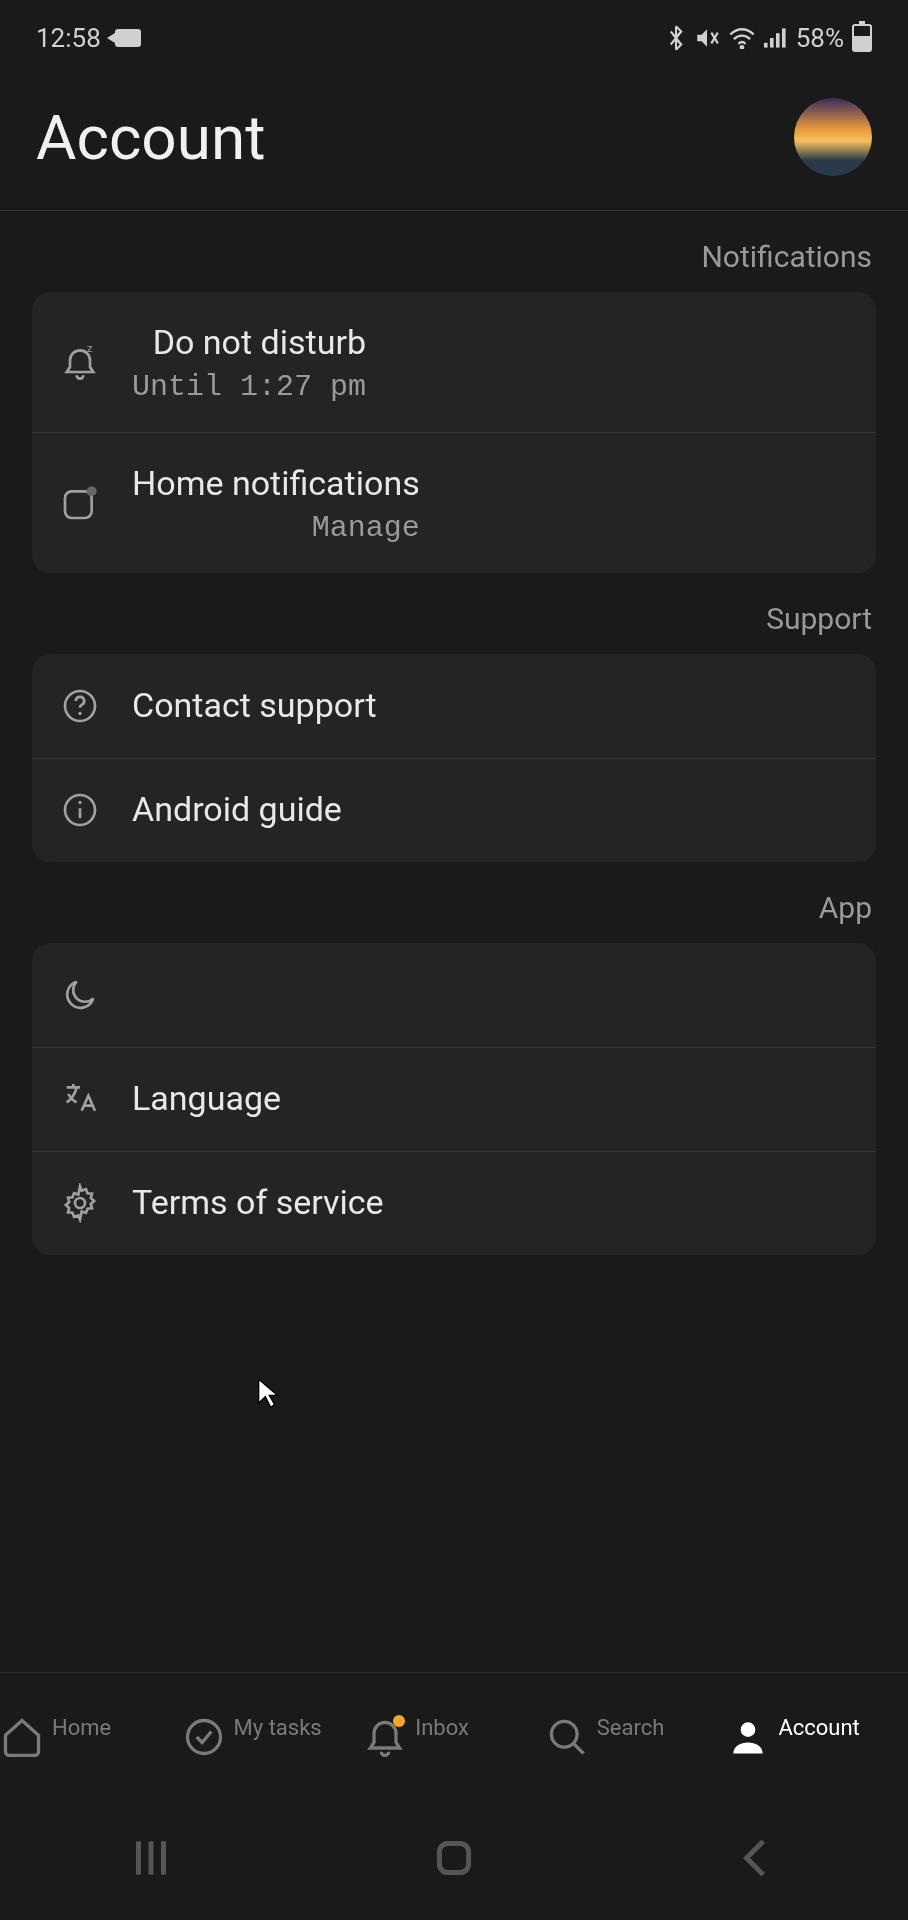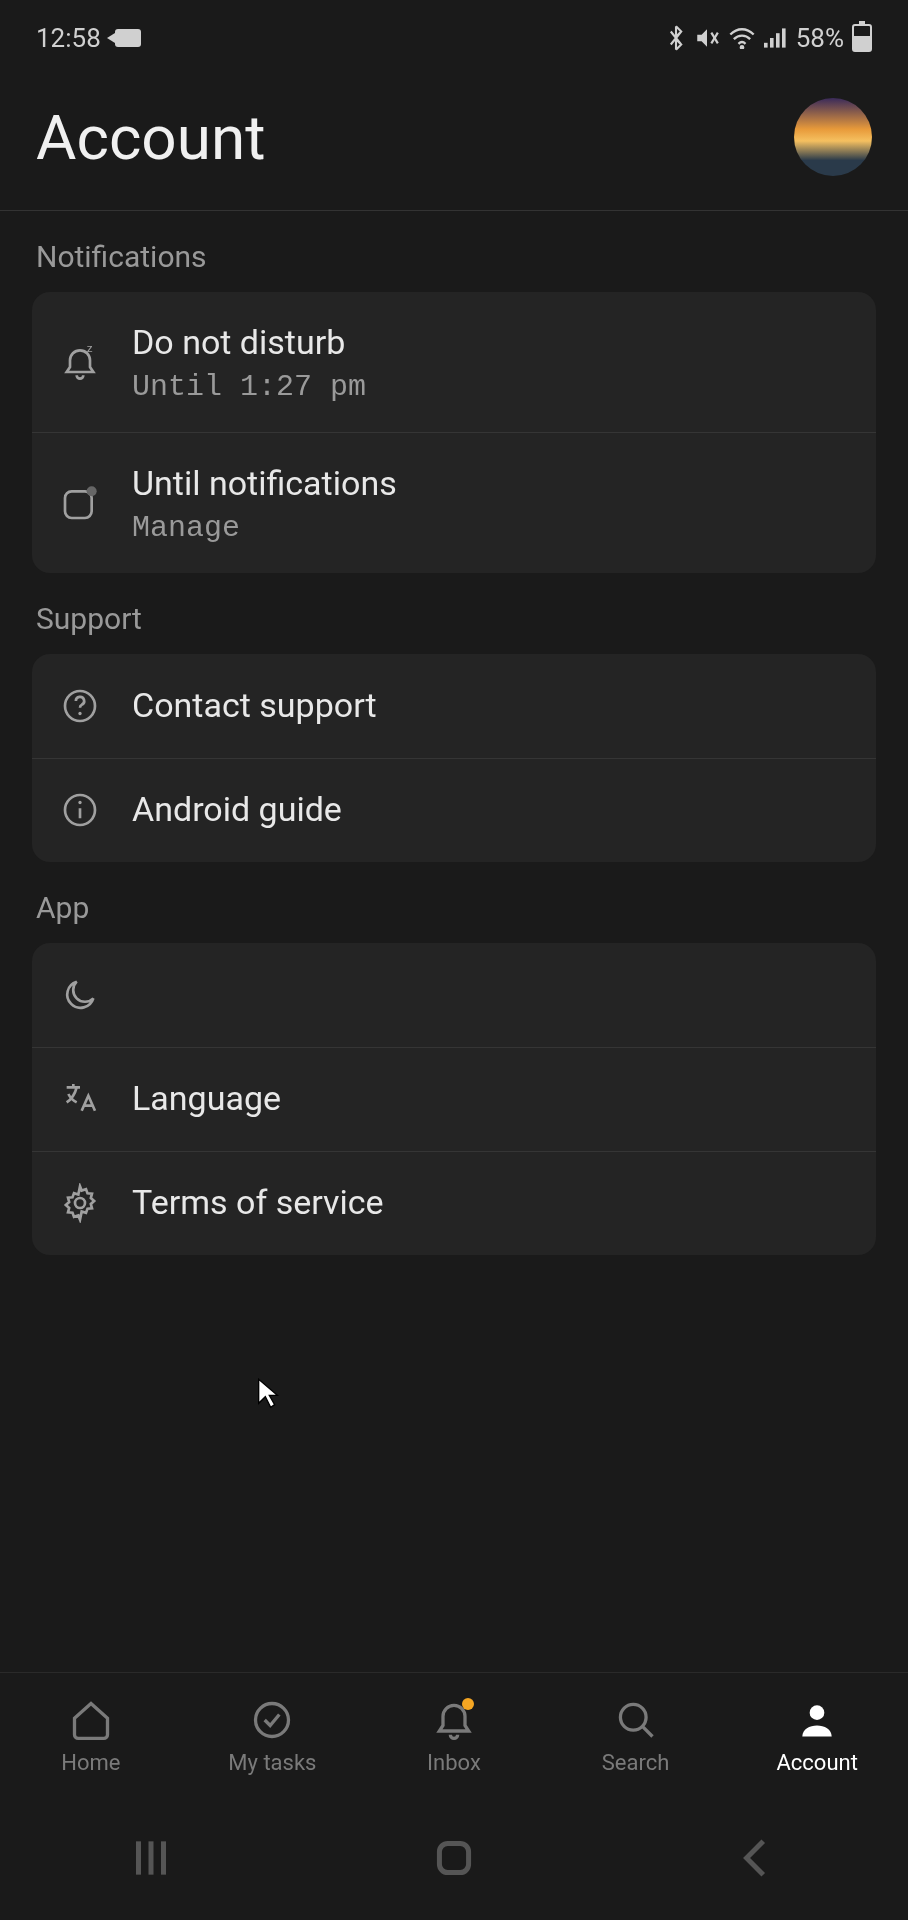--- a/index.html
+++ b/index.html
@@ -53,21 +53,21 @@
       font-weight: 400;
       color: #f0f0f0;
     }
     .avatar {
       width: 78px; height: 78px; border-radius: 50%;
       background: linear-gradient(180deg, #3a2a5a 0%, #e89a3a 40%, #f5c060 55%, #2a3a4a 80%);
       position: relative;
     }
 
     
-    .content { padding: 0 0 220px 0; }
+    .content { padding: 0 0 220px 0; text-align: right; }
     .section-label {
       font-size: 30px;
       color: #999;
       padding: 28px 36px 18px 36px;
     }
     .card {
       background: #242424;
       margin: 0 32px;
       border-radius: 18px;
       overflow: hidden;
@@ -95,21 +95,21 @@
       position: absolute;
       left: 0; right: 0; bottom: 120px;
       height: 128px;
       background: #1a1a1a;
       display: flex;
       justify-content: space-around;
       align-items: center;
       border-top: 1px solid #2a2a2a;
     }
     .nav-item {
-      display: flex; flex-direction: column; align-items: center; gap: 8px;
+      display: flex; flex-direction: row; gap: 8px;
       color: #7a7a7a;
       font-size: 22px;
       width: 20%;
     }
     .nav-item.active { color: #fff; }
     .nav-icon { width: 44px; height: 44px; display: flex; align-items: center; justify-content: center; position: relative; }
     .nav-icon svg { width: 44px; height: 44px; }
     .dot {
       position: absolute; top: 0; right: 2px; width: 12px; height: 12px;
       background: #f5a623; border-radius: 50%;
@@ -195,21 +195,21 @@
     </div>
 
     <div class="row">
       <span class="icon-slot">
         <svg viewBox="0 0 24 24" fill="none" stroke="currentColor" stroke-width="1.6">
           <rect x="3" y="5" width="16" height="16" rx="4"></rect>
           <circle cx="19" cy="5" r="3" fill="#666" stroke="none"></circle>
         </svg>
       </span>
       <div class="row-text">
-        <div class="title">Until notifications</div>
+        <div class="title">Home notifications</div>
         <div class="sub">Manage</div>
       </div>
     </div>
 
   </div>
 
   <div class="section-label">Support</div>
   <div class="card">
 
     <div class="row">

